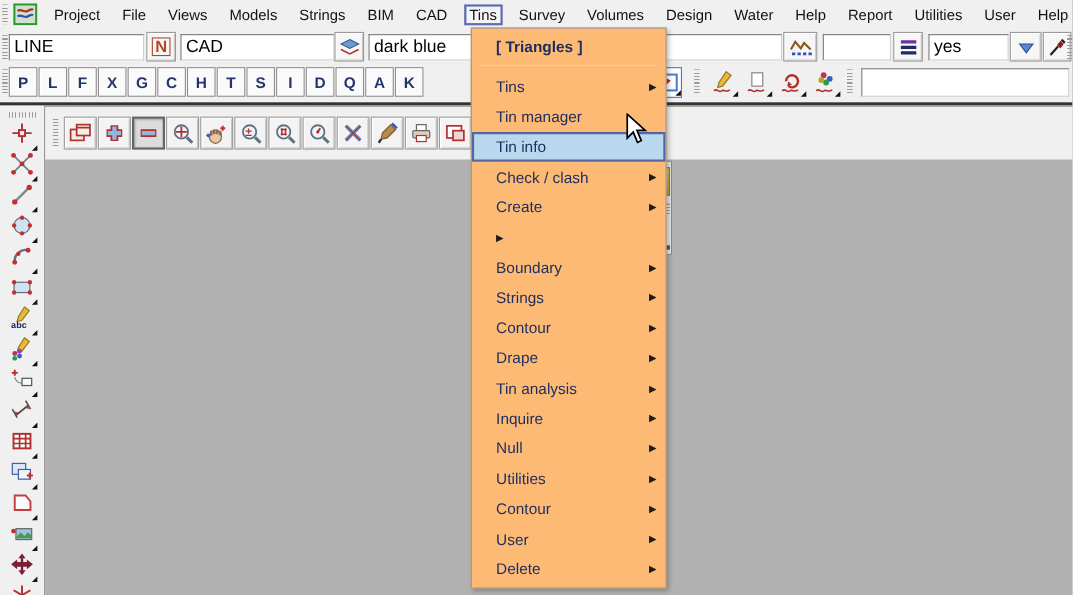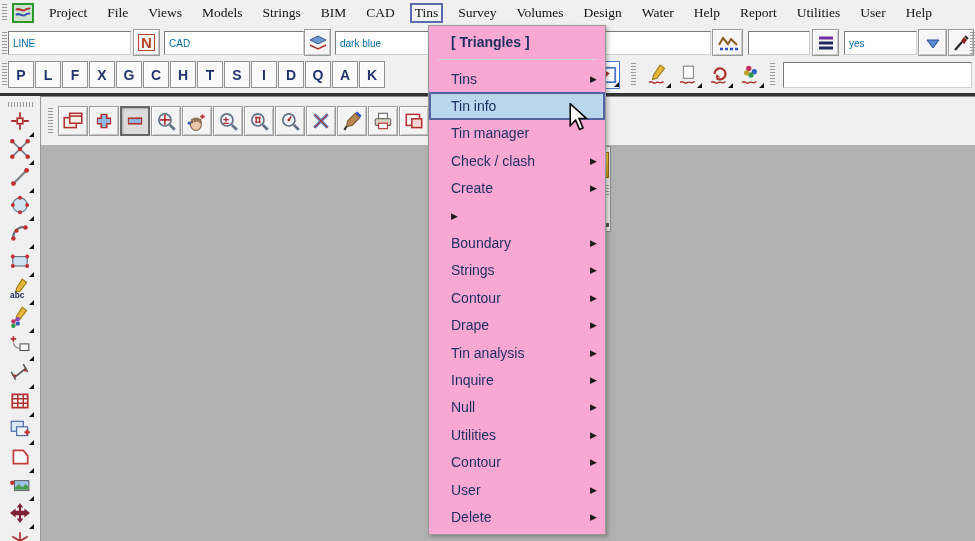--- a/index.html
+++ b/index.html
@@ -12,21 +12,21 @@
 
   
   #menubar { position:absolute; left:0; top:0; width:1010px; height:26px; display:flex; align-items:center; gap:10px; }
   #menubar .logo { width:22px; height:20px; margin-left:12px; flex:0 0 auto; }
   .mitem { font-size:13.5px; color:#111; padding:2px 5px; white-space:nowrap; cursor:default; }
   .mitem.active { border:2px solid #5c6bb0; background:#f4f4f6; padding:0 3px; }
 
   
   #row2 { position:absolute; left:0; top:26px; width:975px; height:32px; }
   #row3 { position:absolute; left:0; top:58px; width:975px; height:34px; }
-  .tinput { position:absolute; top:5px; height:24px; border:1px solid #7a7a7a; border-right-color:#cfcfcf; border-bottom-color:#cfcfcf; background:#fff; font-family:"Liberation Sans",sans-serif; font-size:10px; color:#0369a1; padding:0 4px; outline:none; }
+  .tinput { position:absolute; top:5px; height:24px; border:1px solid #7a7a7a; border-right-color:#cfcfcf; border-bottom-color:#cfcfcf; background:#fff; font-family:"Liberation Sans",sans-serif; font-size:16px; color:#000000; padding:0 4px; outline:none; }
   .tbtn { position:absolute; top:3px; height:27px; background:#f6f6f6; border:1px solid #9a9a9a; box-shadow:inset 1px 1px 0 #ffffff, inset -1px -1px 0 #c8c8c8; display:flex; align-items:center; justify-content:center; cursor:default; }
   .nglyph { font-weight:bold; font-size:15px; color:#b5452a; border:1px solid #b5452a; padding:0 2px; line-height:15px; }
   .fkeybar { position:absolute; left:8px; top:3px; display:flex; gap:1px; }
   .fkey { width:26px; height:27px; background:#fafafa; border:1px solid #8f8f8f; box-shadow:inset 1px 1px 0 #fff; font-family:"Liberation Sans",sans-serif; font-weight:bold; font-size:14px; color:#24356e; cursor:default; }
   .strbtn { position:absolute; top:3px; width:27px; height:28px; background:#f0f0f0; border:none; display:flex; align-items:center; justify-content:center; }
   .dd { position:absolute; right:0; bottom:1px; width:0; height:0; border-left:5px solid transparent; border-bottom:5px solid #111; }
 
   #blackline { position:absolute; left:0; top:93px; width:975px; height:3px; background:#333; }
 
   
@@ -42,42 +42,42 @@
   .vbtn svg { width:22px; height:22px; }
   #canvas { position:absolute; left:0; top:48px; right:0; bottom:0; background:#b1b1b1; }
 
   
   #sliver { position:absolute; left:598px; top:146px; width:13px; height:86px; background:#e9e9e9; border:1px solid #8b8b8b; z-index:5; }
   #sliver .yico { position:absolute; left:2px; top:5px; width:8px; height:26px; background:linear-gradient(#f0cf3a,#c89a20); border:1px solid #8a6a10; }
   #sliver .g1 { position:absolute; left:2px; top:38px; width:8px; height:10px; background:repeating-linear-gradient(to bottom,#9a9a9a 0 1px,transparent 1px 3px); }
   #sliver .d1 { position:absolute; left:2px; top:76px; width:8px; height:4px; background:#555; }
 
   
-  #tinsmenu { position:absolute; left:428px; top:25px; width:178px; height:510px; background:#f9a8d4; border:1px solid #979797; box-shadow:2px 2px 4px rgba(0,0,0,.25); z-index:50; padding-top:3px; }
+  #tinsmenu { position:absolute; left:428px; top:25px; width:178px; height:510px; background:#fdba74; border:1px solid #979797; box-shadow:2px 2px 4px rgba(0,0,0,.25); z-index:50; padding-top:3px; }
   #tinsmenu .title { height:26px; line-height:26px; padding-left:22px; font-size:14px; font-weight:bold; color:#1c2d5e; }
   #tinsmenu .sep { border-top:1px solid #d6d6d6; margin:4px 8px 5px 8px; }
   .menu-row { position:relative; height:27.4px; display:flex; align-items:center; padding-left:22px; padding-right:8px; font-size:14px; color:#1c2d5e; cursor:default; }
   .menu-row .mi-label { flex:1 1 auto; }
   .menu-row .mi-arrow { font-size:9px; color:#1a1a1a; }
   .menu-row.hl { background:#b9d8ee; border:2px solid #5564a2; padding-left:20px; }
 
   
   #cursor { position:absolute; left:566px; top:103px; z-index:60; }
 </style>
 </head>
 <body>
 
 <div id="menubar">
   <span class="vgrip" style="left:2px; top:4px; height:18px;"></span>
   <svg class="logo" viewBox="0 0 22 20">
     <rect x="1" y="1" width="20" height="18" fill="#cfe0ce" stroke="#2a9a2a" stroke-width="2"></rect>
     <path d="M4 7c3-3 6 2 9 0s4-2 5-1" fill="none" stroke="#b03030" stroke-width="2"></path>
     <path d="M4 12c3-3 6 2 9 0s4-2 5-1" fill="none" stroke="#3050b0" stroke-width="2"></path>
   </svg>
-  <div style="display:flex; gap:10px; align-items:center;font-family:Liberation Serif, serif;">
+  <div style="display:flex; gap:10px; align-items:center;">
 
       <div class="mitem">Project</div>
 
       <div class="mitem">File</div>
 
       <div class="mitem">Views</div>
 
       <div class="mitem">Models</div>
 
       <div class="mitem">Strings</div>
@@ -465,31 +465,31 @@
 <div id="tinsmenu">
   <div class="title">[ Triangles ]</div>
   <div class="sep"></div>
   <div>
 
       <div class="menu-row">
         <span class="mi-label">Tins</span>
         <span class="mi-arrow">▶</span>
       </div>
 
+      <div class="menu-row">
+        <span class="mi-label">Tin manager</span>
+        <span class="mi-arrow"></span>
+      </div>
+
       <div class="menu-row hl">
         <span class="mi-label">Tin info</span>
         <span class="mi-arrow"></span>
       </div>
 
       <div class="menu-row">
-        <span class="mi-label">Tin manager</span>
-        <span class="mi-arrow"></span>
-      </div>
-
-      <div class="menu-row">
         <span class="mi-label">Check / clash</span>
         <span class="mi-arrow">▶</span>
       </div>
 
       <div class="menu-row">
         <span class="mi-label">Create</span>
         <span class="mi-arrow">▶</span>
       </div>
 
       <div class="menu-row">

